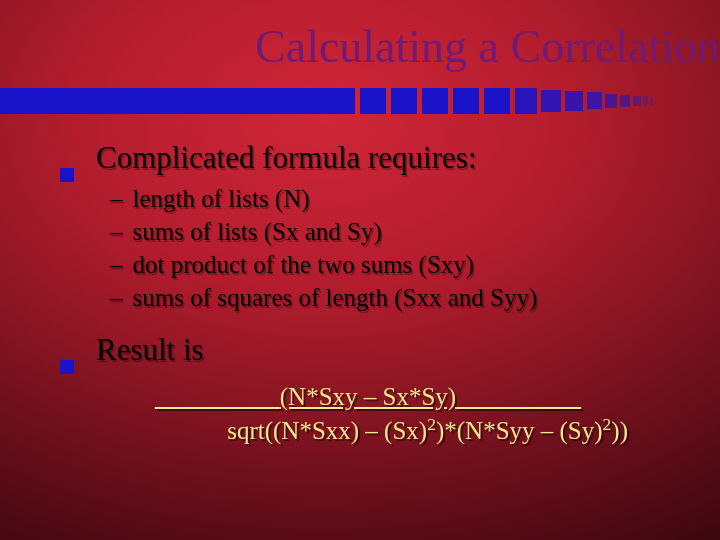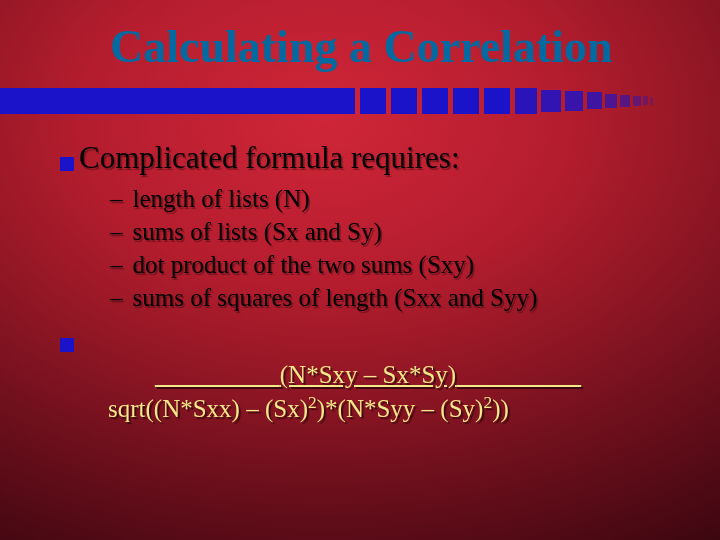--- a/index.html
+++ b/index.html
@@ -9,24 +9,24 @@
     background: radial-gradient(ellipse 120% 110% at 45% 22%,
                 #cf2638 0%, #b41d2e 28%, #8f1624 46%,
                 #6c0f1c 62%, #4a0913 78%, #2c040b 92%, #1a0206 100%);
     color: #000;
   }
   .title {
     position: absolute;
     top: 20px;
     left: 0;
     width: 100%;
-    text-align: left;
+    text-align: right;
     font-size: 46px;
-    color: #0369a1;
-    font-weight: 700;
+    color: #701a75;
+    font-weight: 400;
     padding-left: 110px;
   }
   .stripe {
     position: absolute;
     top: 88px;
     left: 0;
     height: 26px;
     width: 100%;
     display: flex;
     align-items: stretch;
@@ -40,22 +40,22 @@
   .sq { height: 100%; background: #1a13c9; }
   .formula-line { text-decoration: underline; }
   .content {
     position: absolute;
     top: 140px;
     left: 60px;
     right: 40px;
   }
   .bullet-row {
     display: flex;
-    align-items: center;
-    gap: 5px;
+    align-items: flex-end;
+    gap: 22px;
     margin-bottom: 6px;
   }
   .bullet-sq {
     width: 14px;
     height: 14px;
     background: #1a13c9;
     flex-shrink: 0;
     position: relative;
     top: 6px;
   }
@@ -85,21 +85,21 @@
     color: #f6e78a;
     text-shadow: 2px 2px 1px rgba(0,0,0,0.55);
     line-height: 1.32;
   }
   .formula-num {
     text-align: center;
     width: 520px;
   }
   .formula-den {
     width: 520px;
-    text-align: left;
+    text-align: right;
   }
   .sup { font-size: 0.7em; vertical-align: super; }
 </style>
 </head>
 <body>
 
 <div class="title">Calculating a Correlation</div>
 
 <div class="stripe">
   <div class="bar-solid"></div>
@@ -153,20 +153,21 @@
       <span>dot product of the two sums (Sxy)</span>
     </div>
     <div class="sub-item">
       <span class="dash">–</span>
       <span>sums of squares of length (Sxx and Syy)</span>
     </div>
   </div>
 
   <div class="bullet-row">
     <div class="bullet-sq"></div>
+    <div class="bullet-text">Result is</div>
   </div>
 
   <div class="formula-block">
     <div class="formula-num">
       <span class="formula-line">&nbsp;&nbsp;&nbsp;&nbsp;&nbsp;&nbsp;&nbsp;&nbsp;&nbsp;&nbsp;&nbsp;&nbsp;&nbsp;&nbsp;&nbsp;&nbsp;&nbsp;&nbsp;&nbsp;&nbsp;<span>(N*Sxy – Sx*Sy)</span>&nbsp;&nbsp;&nbsp;&nbsp;&nbsp;&nbsp;&nbsp;&nbsp;&nbsp;&nbsp;&nbsp;&nbsp;&nbsp;&nbsp;&nbsp;&nbsp;&nbsp;&nbsp;&nbsp;&nbsp;</span>
     </div>
     <div class="formula-den">
       <span>sqrt((N*Sxx) – (Sx)</span><span class="sup">2</span><span>)*(N*Syy – (Sy)</span><span class="sup">2</span><span>))</span>
     </div>
   </div>

